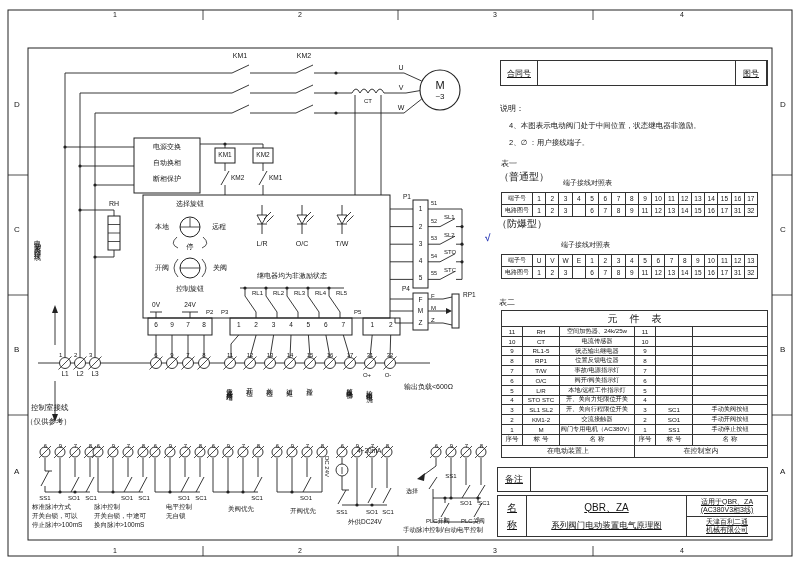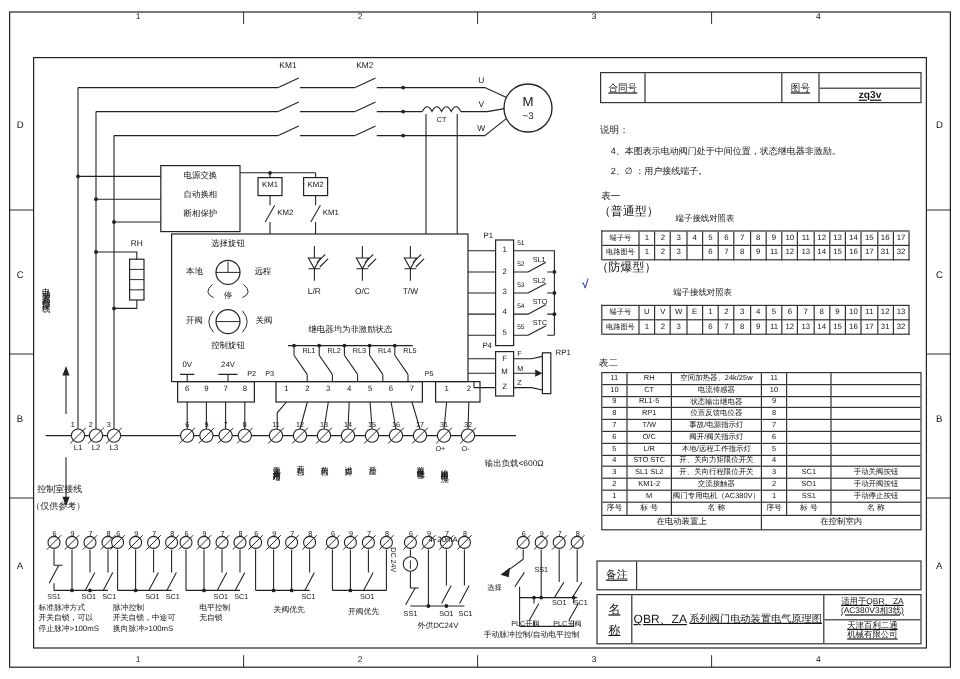--- a/index.html
+++ b/index.html
@@ -41,21 +41,21 @@
   #contract .val{flex:1;border-right:1px solid #333;}
   #contract .lab2{flex:0 0 30px;border-right:1px solid #333;display:flex;align-items:center;justify-content:center;font-size:8px;}
   #contract .dwg{flex:0 0 84px;display:flex;flex-direction:column;}
   #contract .dwg .top{flex:1;border-bottom:1px solid #333;}
   #contract .dwg .bot{flex:1;display:flex;align-items:center;justify-content:center;font-size:8.5px;font-weight:bold;}
   #remark{left:497px;top:467px;width:271px;height:25px;display:flex;}
   #remark .lab{flex:0 0 32px;border-right:1px solid #333;display:flex;align-items:center;justify-content:center;font-size:9px;}
   #remark .val{flex:1;display:flex;align-items:center;justify-content:center;font-size:9px;letter-spacing:2px;}
   #nameblk{left:497px;top:495px;width:271px;height:42px;border-width:1.6px;display:flex;}
   #nameblk .lab{flex:0 0 28px;border-right:1px solid #333;display:flex;flex-direction:column;align-items:center;justify-content:space-around;font-size:10px;padding:3px 0;}
-  #nameblk .mid{flex:1;border-right:1px solid #333;display:flex;flex-direction:row;align-items:center;justify-content:space-around;padding:2px 0;}
+  #nameblk .mid{flex:1;border-right:1px solid #333;display:flex;flex-direction:column;align-items:center;justify-content:space-around;padding:2px 0;}
   #nameblk .mid .l1{font-size:10px;}
   #nameblk .mid .l2{font-size:8.5px;}
   #nameblk .rt{flex:0 0 80px;display:flex;flex-direction:column;}
   #nameblk .rt div{flex:1;display:flex;flex-direction:column;align-items:center;justify-content:center;font-size:7px;line-height:1.15;}
   #nameblk .rt div:first-child{border-bottom:1px solid #333;}
 </style>
 </head>
 <body>
 
 <div class="page">
@@ -289,24 +289,20 @@
 <span class="t f8" style="left:14px;top:468px">A</span>
 <span class="t f8" style="left:780px;top:101px">D</span>
 <span class="t f8" style="left:780px;top:226px">C</span>
 <span class="t f8" style="left:780px;top:346px">B</span>
 <span class="t f8" style="left:780px;top:468px">A</span>
 
 <div id="contract" class="box">
   <div class="lab">合同号</div>
   <div class="val"></div>
   <div class="lab2">图号</div>
-  <div class="dwg">
-        <div class="top"></div>
-    <div class="bot">zq3v</div>
-      </div>
 </div>
 <span class="t f8" style="left:500px;top:105px">说明：</span>
 <span class="t f75" style="left:509px;top:122px">4、本图表示电动阀门处于中间位置，状态继电器非激励。</span>
 <span class="t f75" style="left:509px;top:139px">2、∅ ：用户接线端子。</span>
 
 <span class="t f8" style="left:501px;top:160px">表一</span>
 <span class="t f13" style="left:499px;top:172px">（普通型）</span>
 <span class="t f7" style="left:563px;top:179px">端子接线对照表</span>
 <div id="tt1" class="grid" style="left:501px;top:192px;width:256px">
       <div class="grow">
@@ -392,20 +388,21 @@
         <span class="gcell">15</span>
         <span class="gcell">16</span>
         <span class="gcell">17</span>
         <span class="gcell">31</span>
         <span class="gcell">32</span>
       </div>
     </div>
 
 <span class="t f8" style="left:499px;top:299px">表二</span>
 <div id="ctable">
+  <div id="cttitle">元件表</div>
   <div id="ctrows">
         <div class="crow">
           <span class="ccell c0">11</span>
           <span class="ccell c1">RH</span>
           <span class="ccell c2">空间加热器、24k/25w</span>
           <span class="ccell c3">11</span>
           <span class="ccell c4"></span>
           <span class="ccell c5"></span>
         </div>
         <div class="crow">

